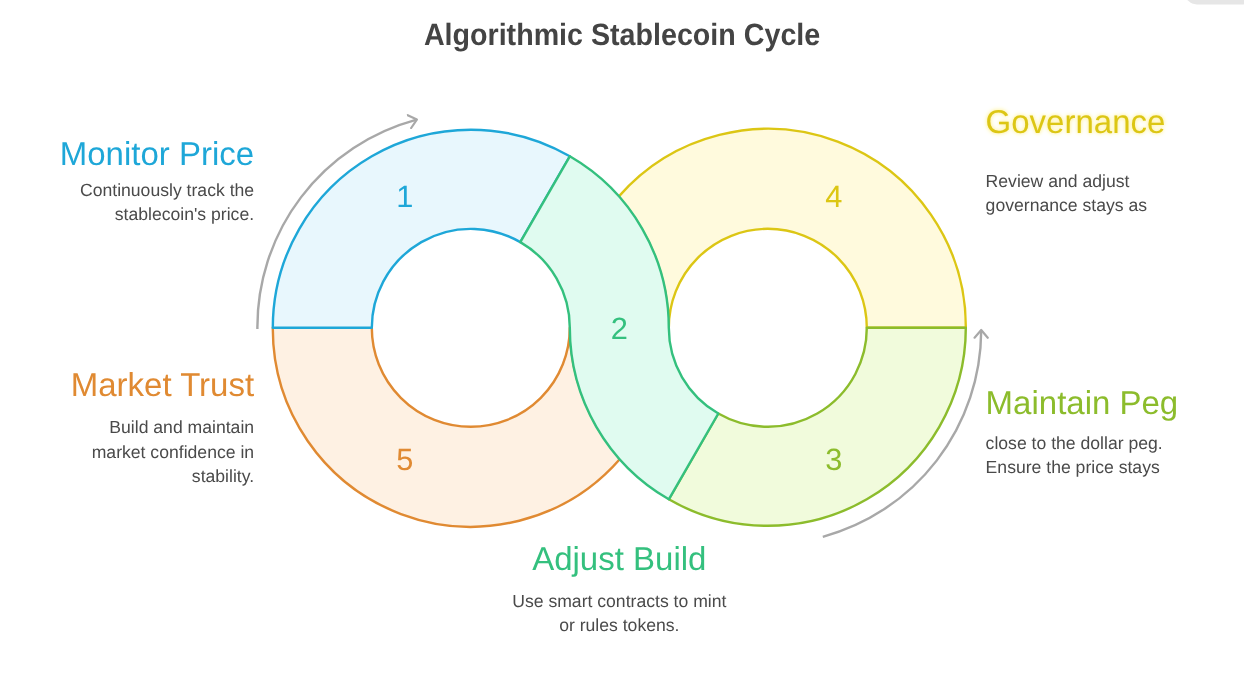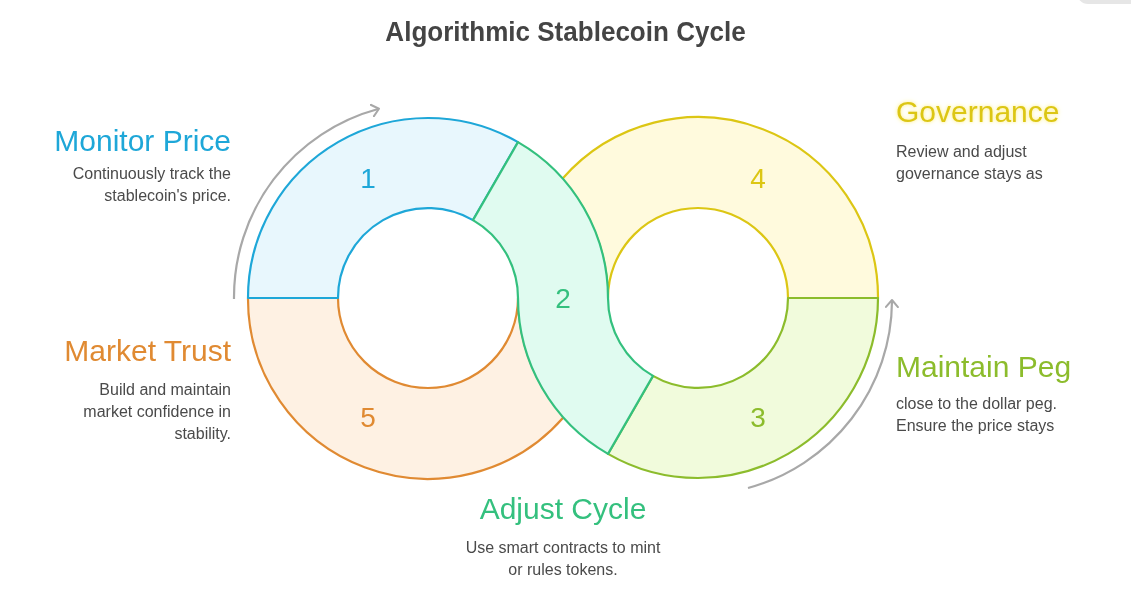--- a/index.html
+++ b/index.html
@@ -65,33 +65,33 @@
     <div>Build and maintain</div>
     <div>market confidence in</div>
     <div>stability.</div>
   </div>
 </div>
 
 <div class="step" style="left:896px; top:97px; width:220px;">
   <div class="h glow" style="color:#dcc614; line-height:30px;">
     <div>Governance</div>
   </div>
-  <div class="d" style="margin-top:14px;">
+  <div class="d" style="margin-top:28px;">
     <div>Review and adjust</div>
     <div>governance stays as</div>
   </div>
 </div>
 
 <div class="step" style="left:896px; top:353px; width:230px;">
   <div class="h" style="color:#8cbc2c;">Maintain Peg</div>
   <div class="d" style="margin-top:12px;">
     <div>close to the dollar peg.</div>
     <div>Ensure the price stays</div>
   </div>
 </div>
 
 <div class="step center-align" style="left:413px; top:495px; width:300px;">
-  <div class="h" style="color:#34c07e;">Adjust Cycle</div>
+  <div class="h" style="color:#34c07e;">Adjust Build</div>
   <div class="d" style="margin-top:14px;">
     <div>Use smart contracts to mint</div>
     <div>or rules tokens.</div>
   </div>
 </div>
 
 </body></html>

